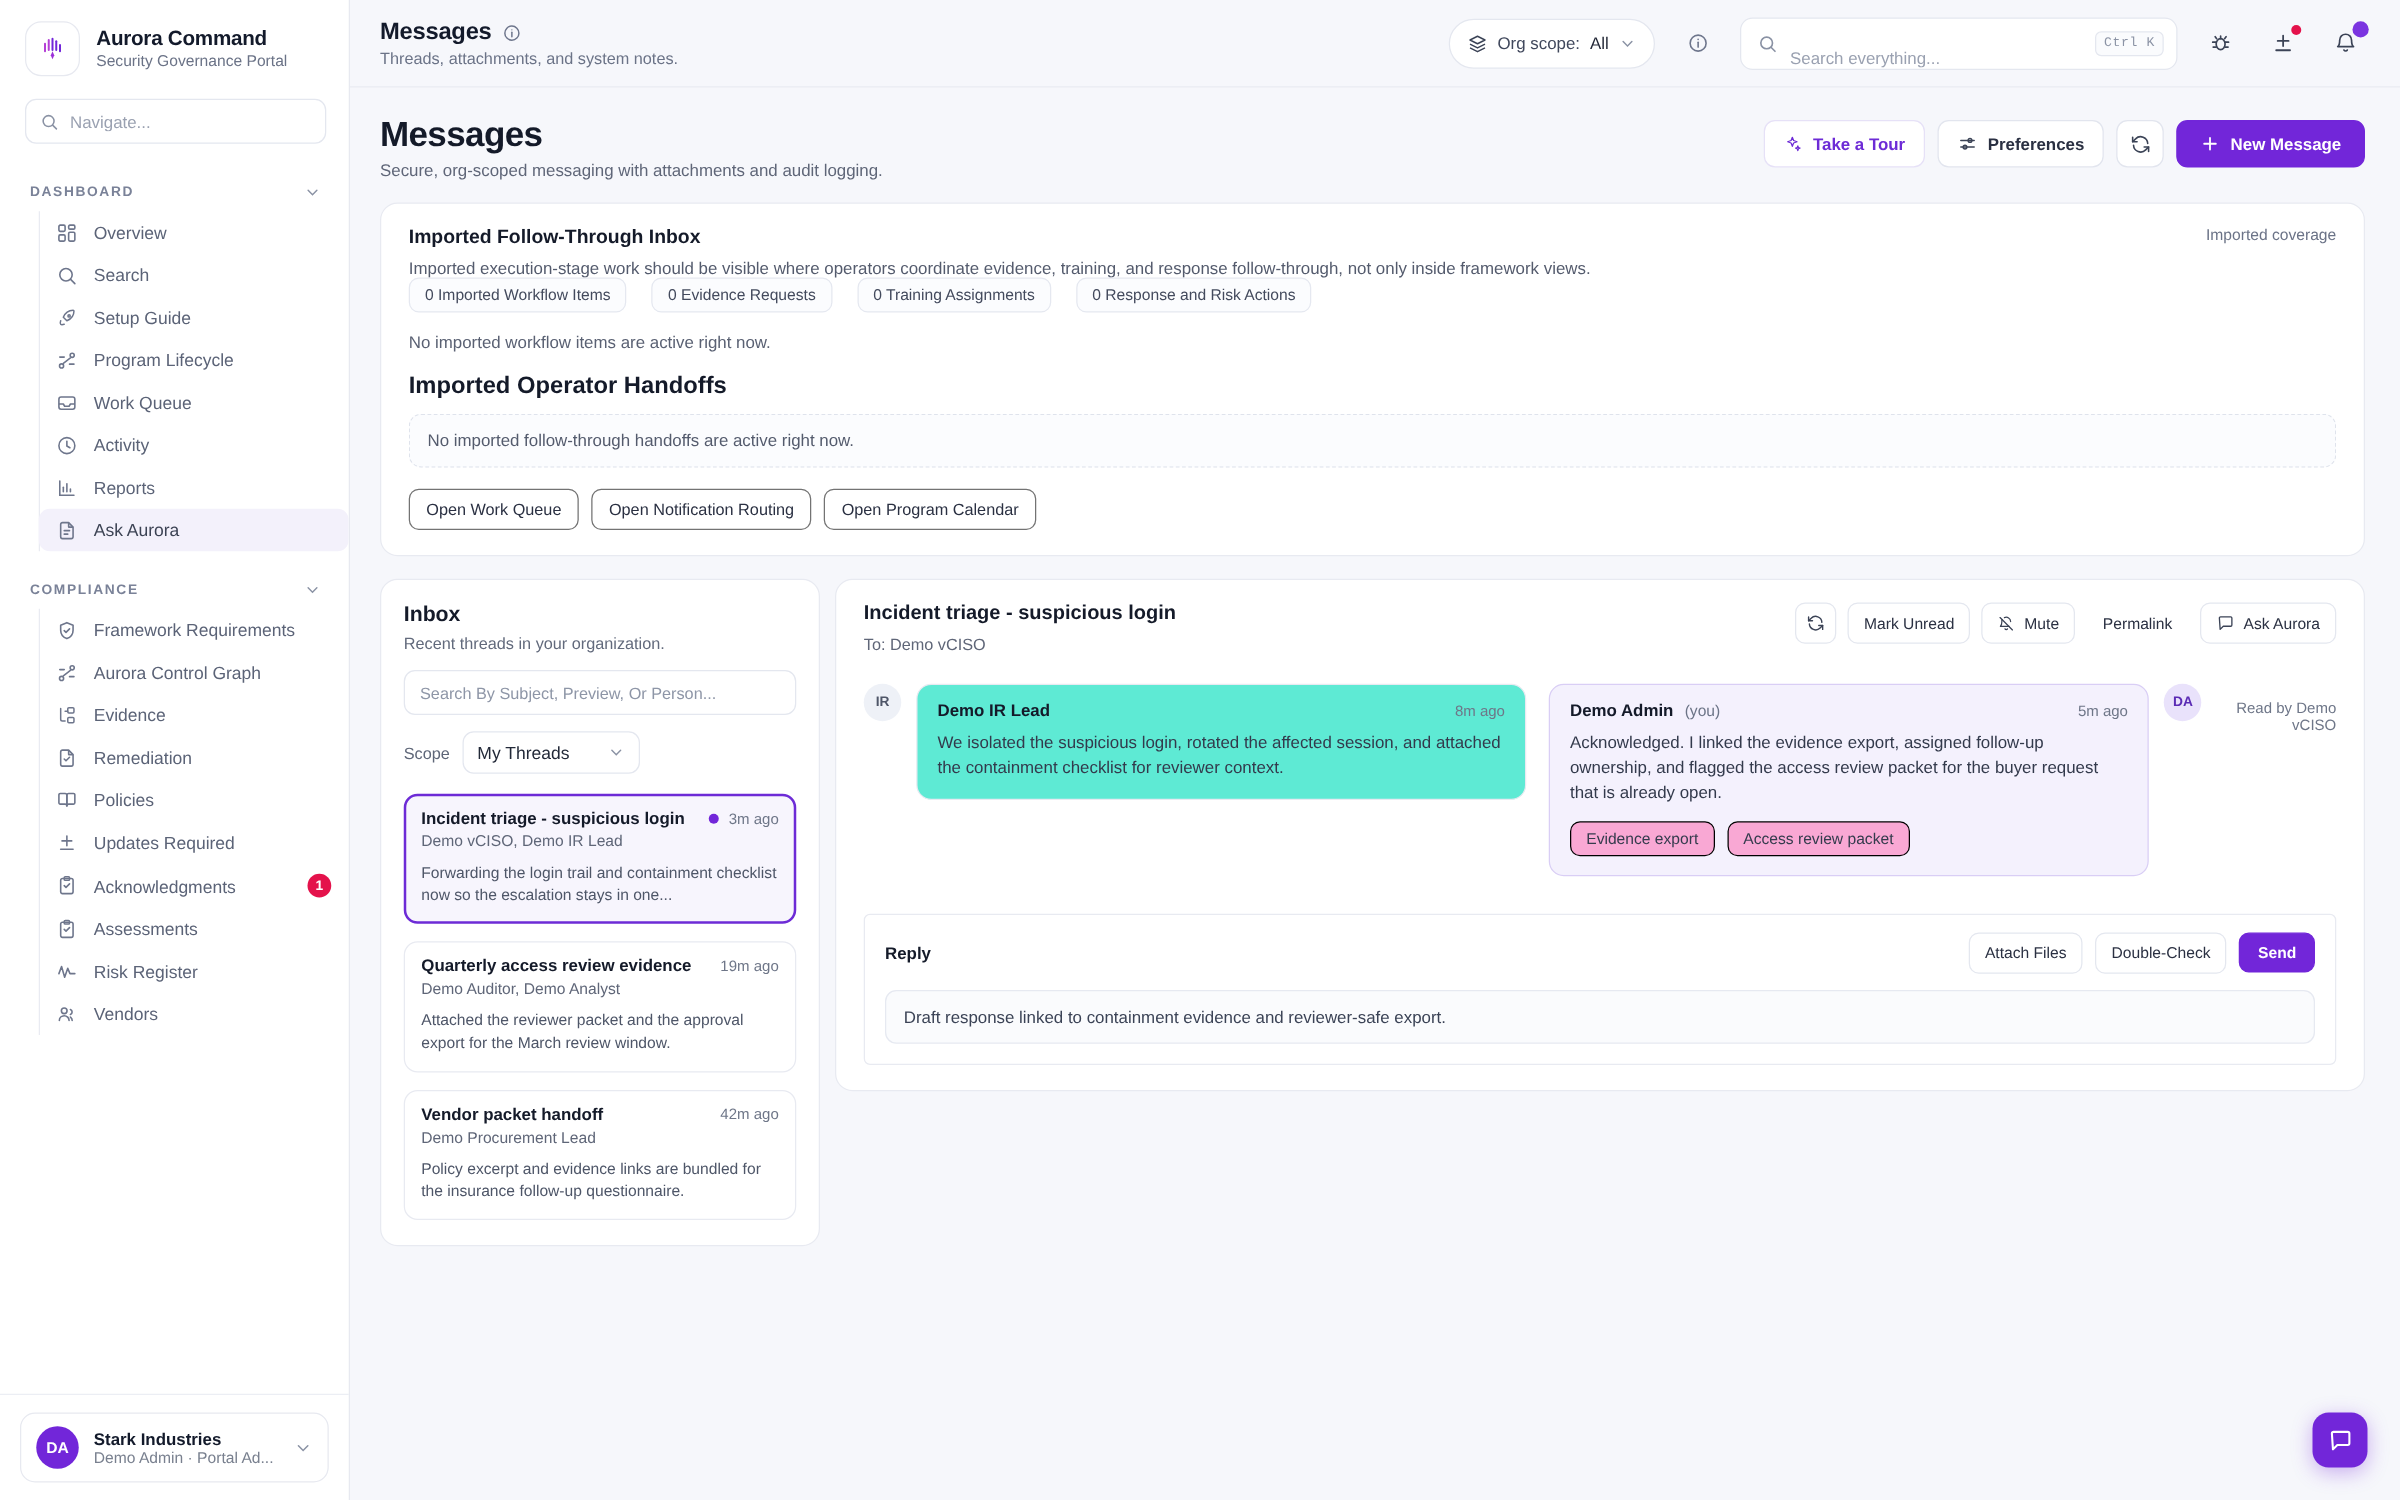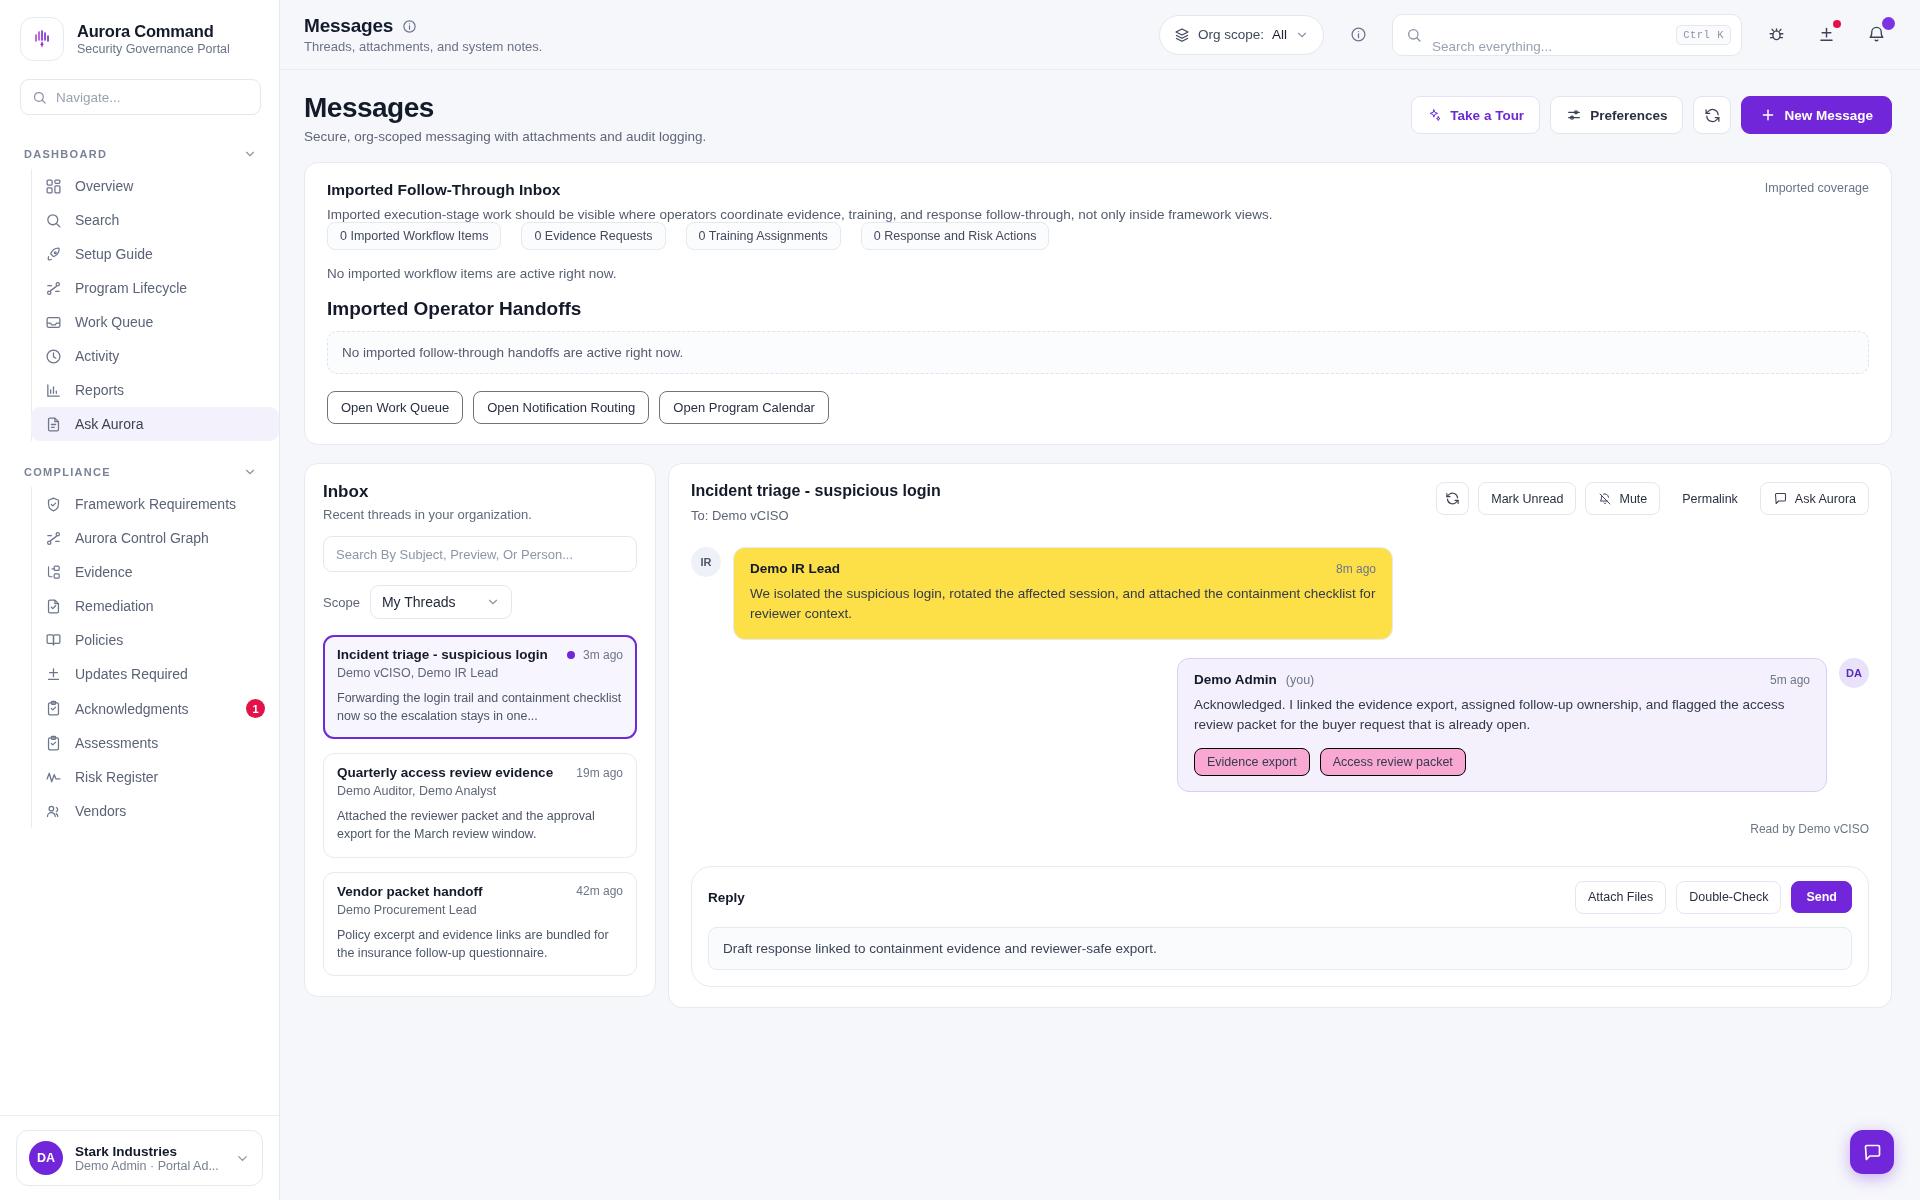--- a/index.html
+++ b/index.html
@@ -202,48 +202,48 @@
   .thread-to { font-size: 13px; color: #5f6678; margin-top: 8px; }
   .thread-tools { display: flex; align-items: center; gap: 9px; }
   .tool-btn {
     height: 33px; border: 1px solid #e4e7ef; border-radius: 8px; background: #fff;
     padding: 0 12px; font-size: 12.5px; color: #2a3042; cursor: pointer;
     display: flex; align-items: center; gap: 7px; font-family: inherit; white-space: nowrap;
   }
   .tool-btn.plain { border-color: transparent; background: transparent; }
   .tool-btn.sq { width: 33px; padding: 0; justify-content: center; }
 
-  .messages { margin-top: 24px; display: flex; flex-direction: column; gap: 18px; }
+  .messages { margin-top: 24px; display: flex; flex-direction: row; gap: 18px; }
   .msg-row { display: flex; gap: 12px; align-items: flex-start; }
   .msg-row.mine { justify-content: flex-end; }
   .avatar {
     width: 30px; height: 30px; border-radius: 50%; flex: none;
     display: flex; align-items: center; justify-content: center;
     font-size: 11px; font-weight: 600;
   }
   .avatar.them { background: #eef1f7; color: #4f5costs; color: #4f5668; }
   .avatar.me { background: #e9e2fb; color: #5b2bb5; }
   .bubble {
     border: 1px solid #e8eaf1; border-radius: 12px; padding: 13px 16px 15px 16px;
-    background: #fde047; max-width: 660px;
+    background: #5eead4; max-width: 660px;
   }
   .bubble.mine { background: #f4f1fd; border-color: #d9cef5; max-width: 650px; }
   .bubble-head { display: flex; align-items: baseline; gap: 9px; }
   .bubble-author { font-size: 13.5px; font-weight: 700; color: #141a29; }
   .bubble-you { font-size: 12.5px; color: #6c7policies; color: #6c7487; }
   .bubble-time { font-size: 12px; color: #6e7688; margin-left: auto; padding-left: 24px; white-space: nowrap; }
   .bubble-body { font-size: 13.5px; color: #333a4c; line-height: 1.48; margin-top: 8px; }
   .attach-row { display: flex; gap: 10px; margin-top: 13px; }
   .attach {
     border: 1px solid #000000; border-radius: 8px; background: #f9a8d4;
     padding: 6px 12px; font-size: 12.5px; color: #343b4d; cursor: pointer;
   }
   .read-by { text-align: right; font-size: 12px; color: #6e7688; margin-top: 12px; }
 
-  .reply-box { margin-top: 30px; border: 1px solid #e8eaf1; border-radius: 20px; padding: 14px 16px 16px 16px; background: #fff; }
+  .reply-box { margin-top: 30px; border: 1px solid #e8eaf1; border-radius: 5px; padding: 14px 16px 16px 16px; background: #fff; }
   .reply-head { display: flex; align-items: center; gap: 10px; }
   .reply-label { font-size: 13.5px; font-weight: 700; color: #141a29; flex: 1; }
   .reply-input {
     margin-top: 13px; border: 1px solid #e6e9f1; border-radius: 9px; background: #fafbfd;
     padding: 13px 14px; font-size: 13.5px; color: #3b real; color: #3b4356;
   }
   .btn-send {
     height: 32px; border-radius: 8px; border: 1px solid #7226d9; background: #7226d9;
     color: #fff; font-size: 12.5px; font-weight: 600; padding: 0 14px; cursor: pointer;
     font-family: inherit;

